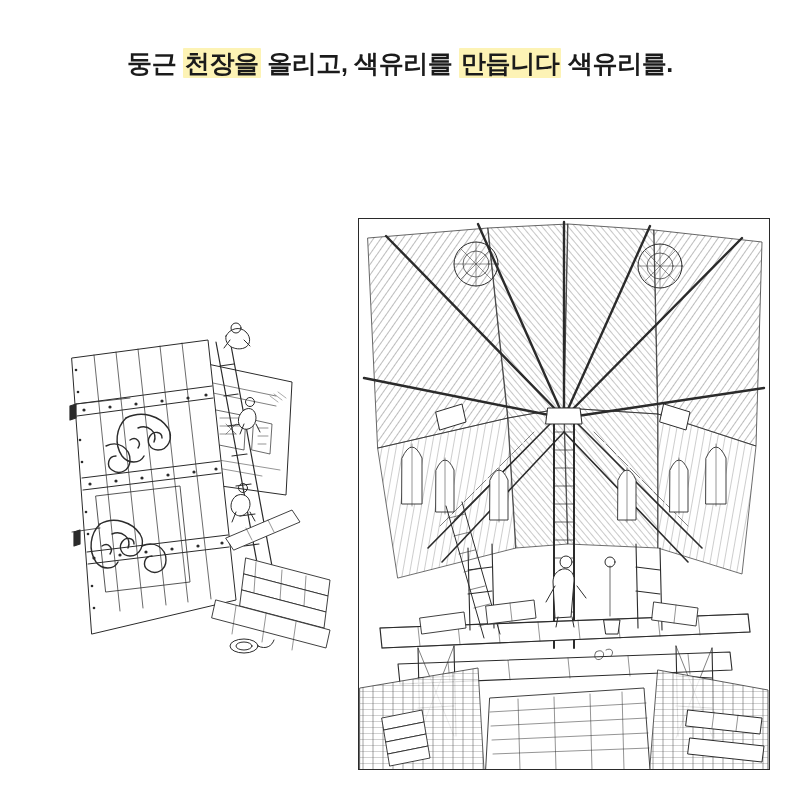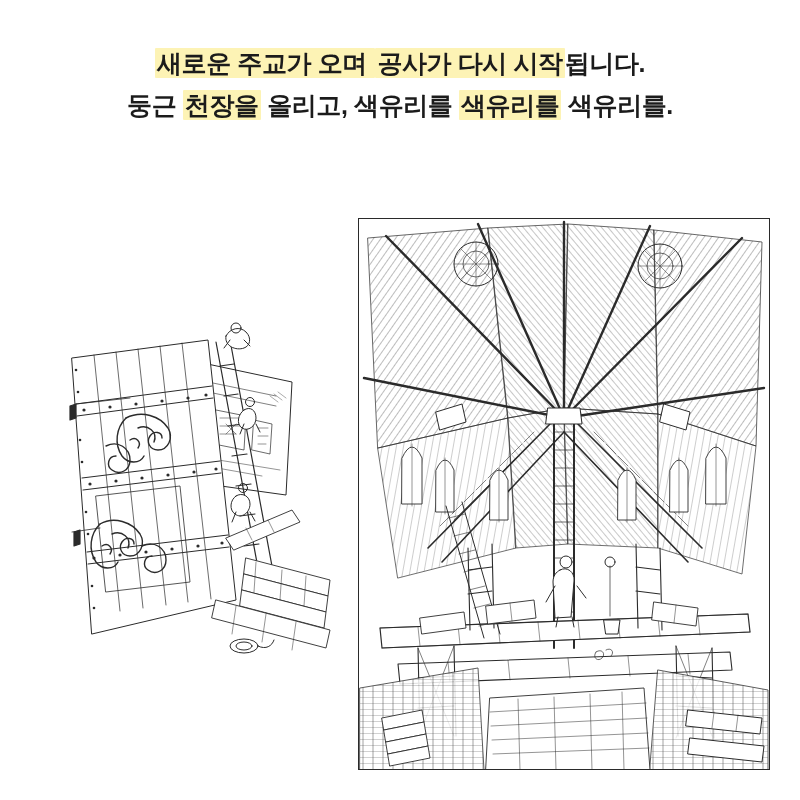--- a/index.html
+++ b/index.html
@@ -69,24 +69,21 @@
     fill: none;
   }
 </style>
 </head>
 <body>
 
 <div class="page">
 
   <div class="caption">
     <div class="caption-line">
-      <span class="hl">새로운 주교가 오며 </span><span class="hl">공사가 다시 시작</span><span>됩니다.</span>
-    </div>
-    <div class="caption-line">
-      <span>둥근 </span><span class="hl">천장을</span><span> 올리고, 색유리를 </span><span class="hl">색유리를</span><span> 색유리를.</span>
+      <span>둥근 </span><span class="hl">천장을</span><span> 올리고, 색유리를 </span><span class="hl">만듭니다</span><span> 색유리를.</span>
     </div>
   </div>
 
   <div class="art" id="art-left">
     <svg viewBox="0 0 330 400" width="330" height="400" aria-hidden="true">
       <g stroke="#2b2b2b" fill="none" stroke-width="1" stroke-linecap="round" stroke-linejoin="round">
 
         <g>
           <path d="M168 62 L262 82 L256 195 L162 182 Z" fill="#ffffff"></path>
           <path d="M178 82 L246 96 M178 92 L246 106" stroke-width="0.6"></path>

